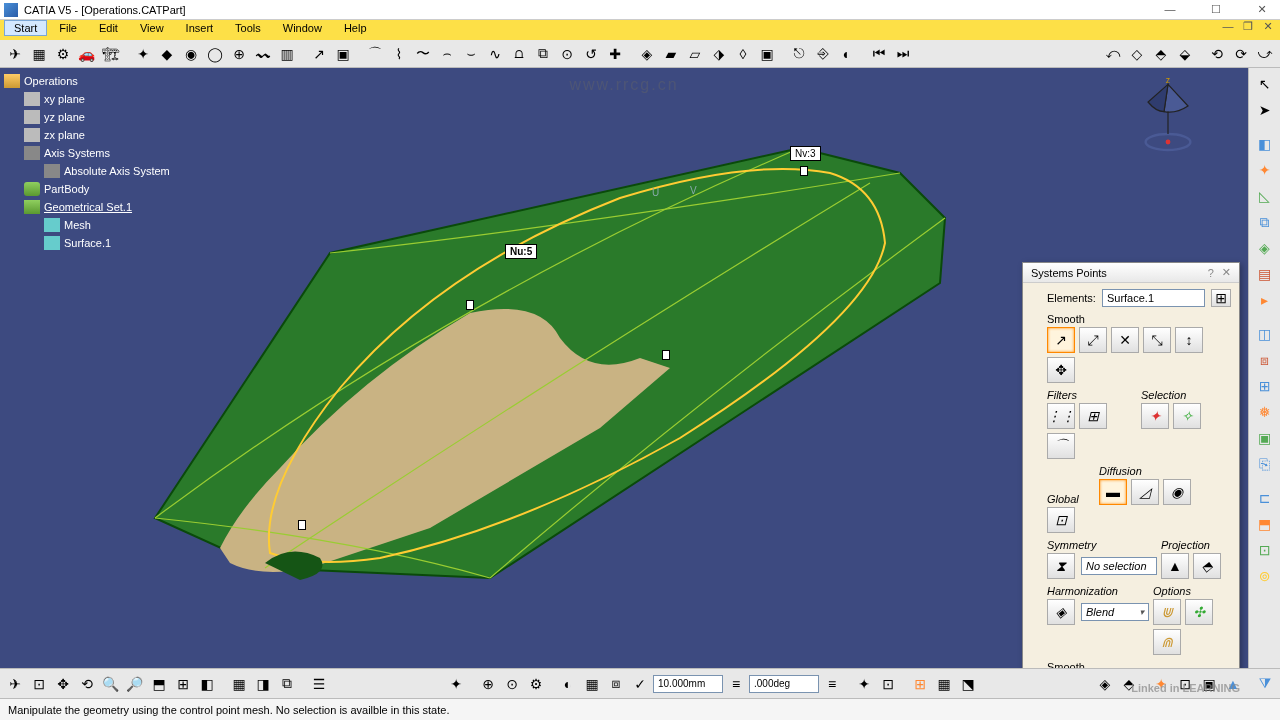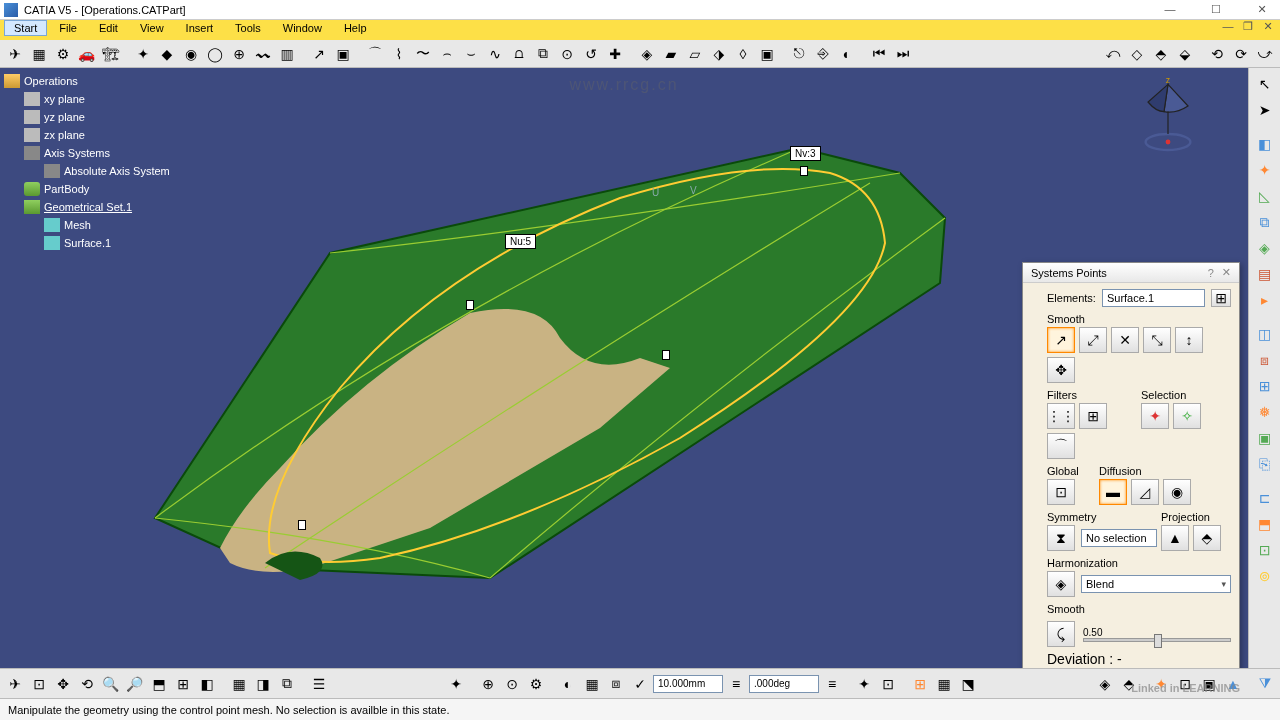--- a/index.html
+++ b/index.html
@@ -52,21 +52,21 @@
 .dialog-title .help { margin-left: auto; color: #888; margin-right: 8px; }
 .dialog-title .close { color: #888; }
 .dialog-body { padding: 6px 8px 8px 24px; }
 .row { display: flex; align-items: center; gap: 6px; margin-bottom: 4px; }
 .field-input { background: #fff; border: 1px solid #7a93b0; padding: 2px 4px; flex: 1; height: 18px; }
 .section-label { font-weight: normal; color: #000; padding: 2px 0; }
 .btn-grid { display: flex; gap: 4px; margin-bottom: 4px; flex-wrap: wrap; }
 .ico-btn { width: 28px; height: 26px; border: 1px solid #aaa; background: linear-gradient(#fff,#e0e0e0); display: flex; align-items: center; justify-content: center; font-size: 14px; }
 .ico-btn.active { border: 1px solid #ff8800; box-shadow: inset 0 0 3px #ff8800; background: #fff4dd; }
 .two-col { display: flex; gap: 4px; }
-.col { flex: 1; }
+.col { flex: 1; font-style: italic; }
 .select-box { background: #fff; border: 1px solid #7a93b0; padding: 2px 4px; height: 18px; flex: 1; display: flex; align-items: center; justify-content: space-between; }
 .select-box::after { content: "▾"; font-size: 9px; color: #555; }
 .slider-row { display: flex; align-items: center; gap: 8px; margin: 4px 0; }
 .slider-track { flex: 1; height: 4px; background: #ccc; position: relative; border: 1px solid #999; }
 .slider-thumb { position: absolute; top: -5px; left: 48%; width: 8px; height: 14px; background: #dcdcdc; border: 1px solid #777; }
 .dialog-footer { display: flex; justify-content: flex-end; gap: 4px; padding: 6px 8px; background: linear-gradient(#f5efe0,#e6dcc3); border-top: 1px solid #ccc; }
 .dbtn { border: 1px solid #888; background: linear-gradient(#fff,#ddd); padding: 2px 10px; display: flex; align-items: center; gap: 4px; font-size: 11px; }
 .dot { width: 8px; height: 8px; border-radius: 50%; display: inline-block; }
 .dot.green { background: #3c3; }
 .dot.red { background: #d33; }
@@ -178,21 +178,21 @@
     <path d="M 490 510 Q 700 330 945 150" fill="none" stroke="#9acd32" stroke-width="1.2"></path>
     <path d="M 330 185 Q 560 160 900 105" fill="none" stroke="#9acd32" stroke-width="1.2"></path>
     <path d="M 155 450 Q 350 470 490 510" fill="none" stroke="#9acd32" stroke-width="1.2"></path>
 
     <path d="M 270 485 Q 260 420 340 320 Q 440 200 620 130 Q 750 90 830 105 Q 880 120 885 175 Q 870 250 680 370 Q 520 460 380 490 Q 310 500 270 485 Z" fill="none" stroke="#ffcc33" stroke-width="2"></path>
 
     <path d="M 265 495 Q 290 475 320 490 Q 330 505 300 512 Z" fill="#155515"></path>
   </svg>
 
   <div class="annotation" style="top:78px; left:790px;">Nv:3</div>
-  <div class="annotation" style="top:166px; left:505px;">Nu:5</div>
+  <div class="annotation" style="top:176px; left:505px;font-weight:bold;">Nu:5</div>
   <div class="annotation" style="top:118px; left:648px; background:transparent; border:none; color:#8aa;">U</div>
   <div class="annotation" style="top:116px; left:686px; background:transparent; border:none; color:#8aa;">V</div>
 
   <div class="ctrl-handle" style="top:98px; left:800px;"></div>
   <div class="ctrl-handle" style="top:232px; left:466px;"></div>
   <div class="ctrl-handle" style="top:282px; left:662px;"></div>
   <div class="ctrl-handle" style="top:452px; left:298px;"></div>
 
   <div class="compass">
     <svg viewBox="0 0 80 100">
@@ -308,21 +308,21 @@
       </div>
       <div class="col">
         <div class="section-label">Selection</div>
         <div class="btn-grid">
           <div class="ico-btn" style="color:#d33">✦</div>
           <div class="ico-btn" style="color:#3a3">✧</div>
         </div>
       </div>
     </div>
     <div class="two-col">
-      <div class="col" style="flex:0 0 48px;">
+      <div class="col" style="flex:0 0 48px;margin-top:28px;">
         <div class="section-label">Global</div>
         <div class="btn-grid">
             <div class="ico-btn">⊡</div>
           </div>
       </div>
       <div class="col">
         <div class="section-label">Diffusion</div>
         <div class="btn-grid">
           <div class="ico-btn active">▬</div>
           <div class="ico-btn">◿</div>
@@ -347,20 +347,28 @@
       </div>
     </div>
     <div class="two-col">
       <div class="col">
         <div class="section-label">Harmonization</div>
         <div class="row">
           <div class="ico-btn">◈</div>
           <div class="select-box">
               <span>Blend</span>
             </div>
+        </div>
+      </div>
+      <div class="col" style="flex:0 0 78px;">
+        <div class="section-label">Options</div>
+        <div class="btn-grid">
+          <div class="ico-btn" style="color:#cc9933">⋓</div>
+          <div class="ico-btn" style="color:#3a3">✣</div>
+          <div class="ico-btn" style="color:#cc9933">⋒</div>
         </div>
       </div>
     </div>
     <div class="section-label">Smooth</div>
     <div class="slider-row">
       <div class="ico-btn">⤹</div>
       <div style="flex:1; position:relative;">
         <div style="font-size:10px;">0.50</div>
         <div class="slider-track">
             <div class="slider-thumb"></div>

